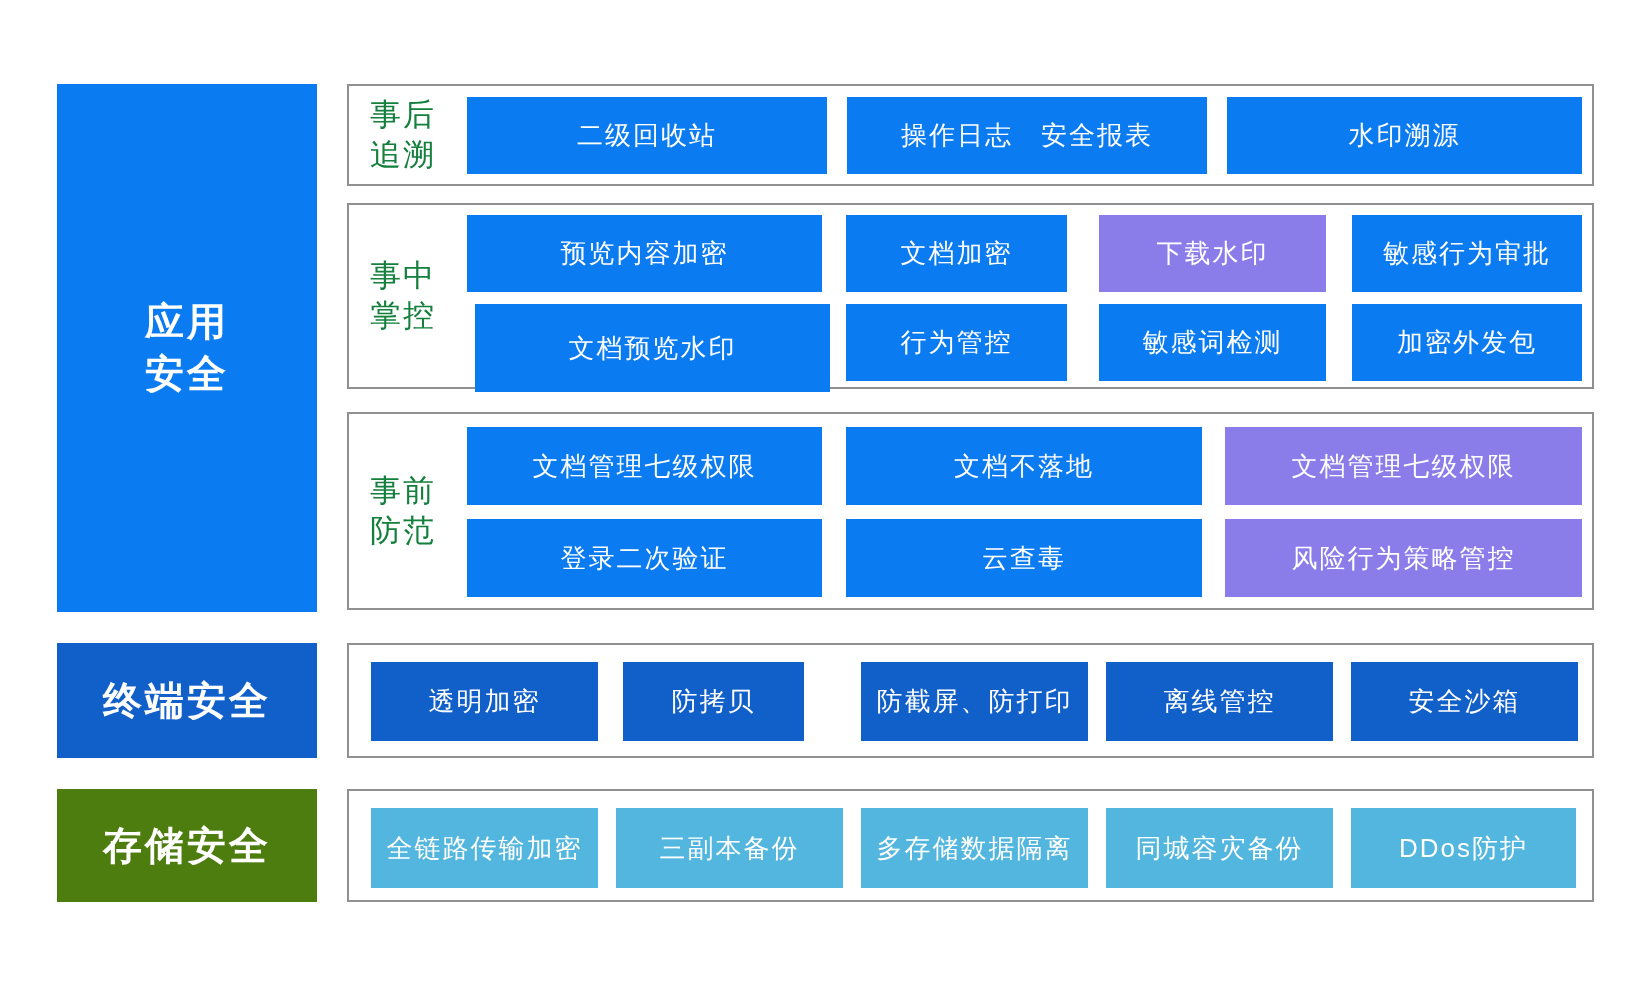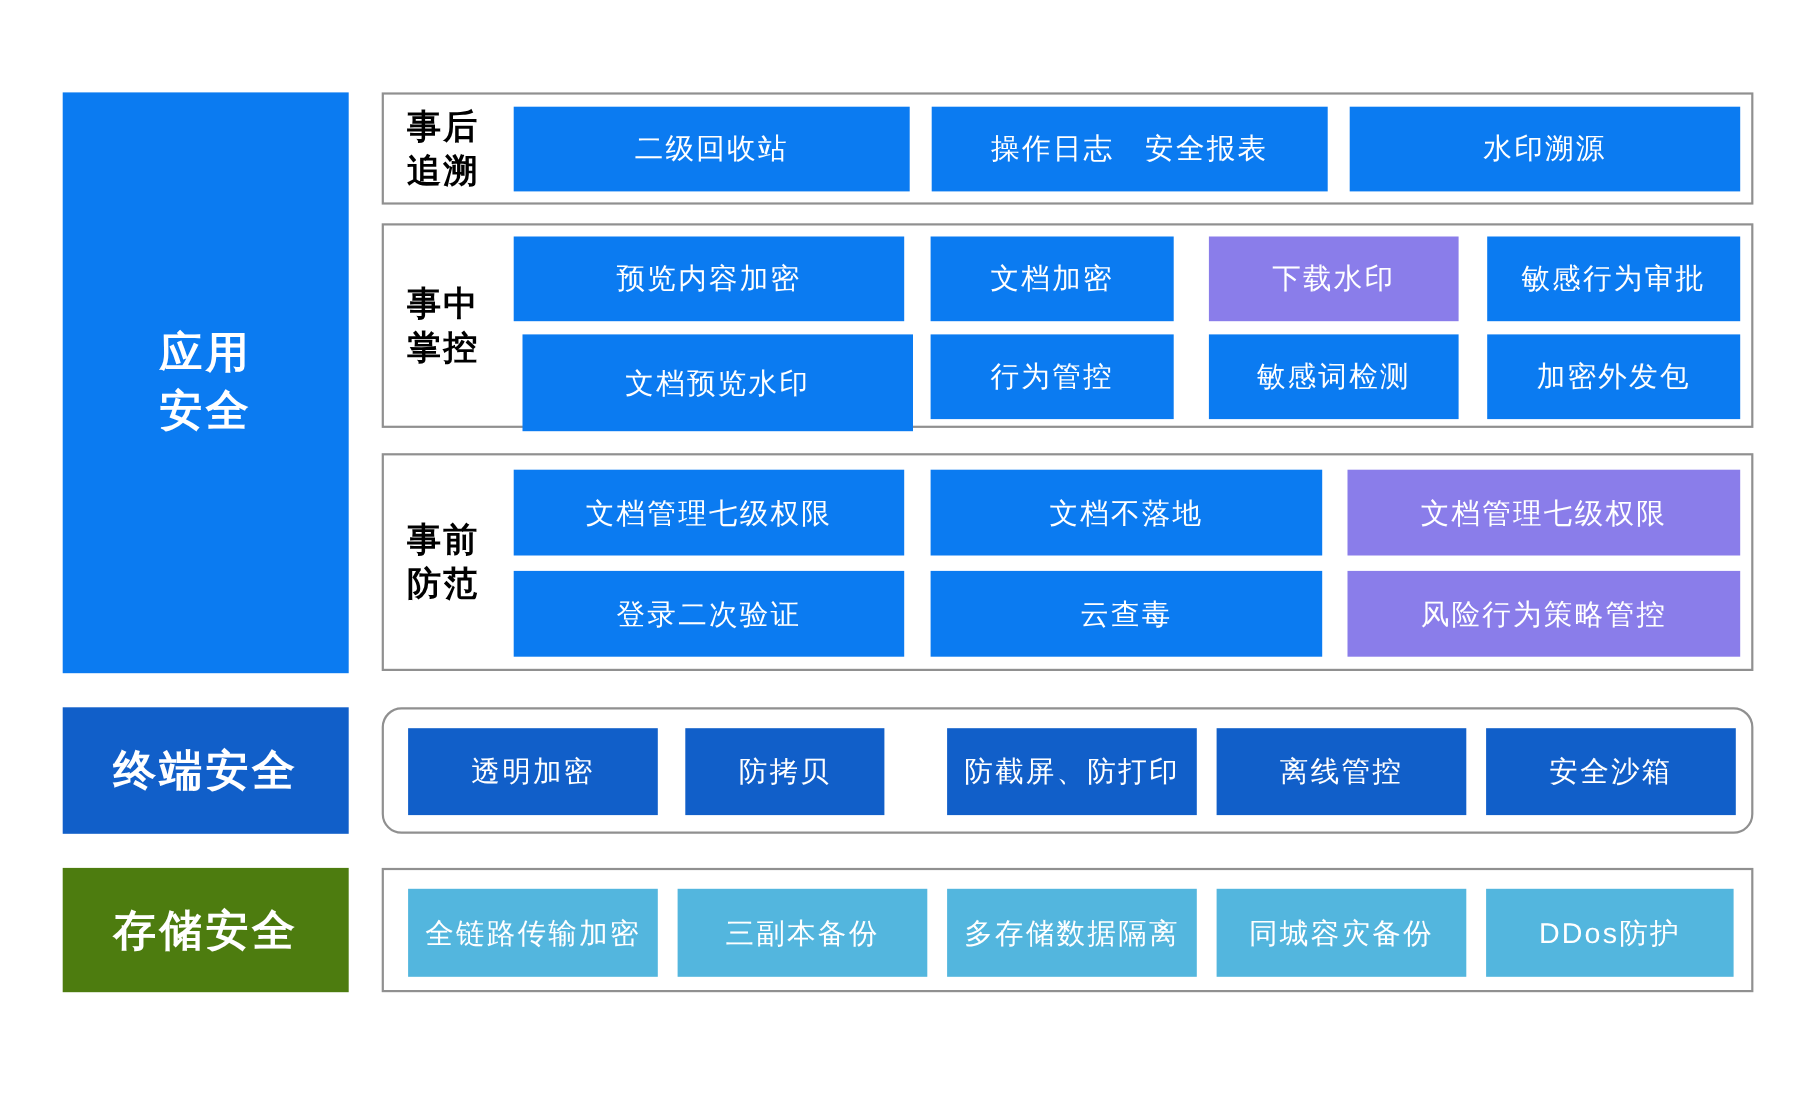--- a/index.html
+++ b/index.html
@@ -17,25 +17,25 @@
   .leftbox.term{top:643px;height:115px;background:#115FC9;}
   .leftbox.stor{top:789px;height:113px;background:#4d7c0f;}
   
   .section{
     position:absolute;left:347px;width:1243px;background:#ffffff;
     border:2px solid #909090;
   }
   .s1{top:84px;height:98px;}
   .s2{top:203px;height:182px;}
   .s3{top:412px;height:194px;}
-  .s4{top:643px;height:111px;border-radius:18px;}
+  .s4{top:643px;height:111px;}
   .s5{top:789px;height:109px;}
   .sec-label{
     position:absolute;left:21px;top:50%;transform:translateY(-50%);
-    color:#000000;font-weight:bold;font-size:31px;line-height:40px;letter-spacing:2px;
+    color:#15803d;font-weight:normal;font-size:31px;line-height:40px;letter-spacing:2px;
     white-space:nowrap;
   }
   
   .chip{
     position:absolute;display:flex;align-items:center;justify-content:center;
     color:#ffffff;font-size:26px;letter-spacing:2px;white-space:nowrap;
   }
   .chip.blue{background:#0B7BF1;}
   .chip.purple{background:#8A7DEA;}
   .chip.dark{background:#115FC9;}

